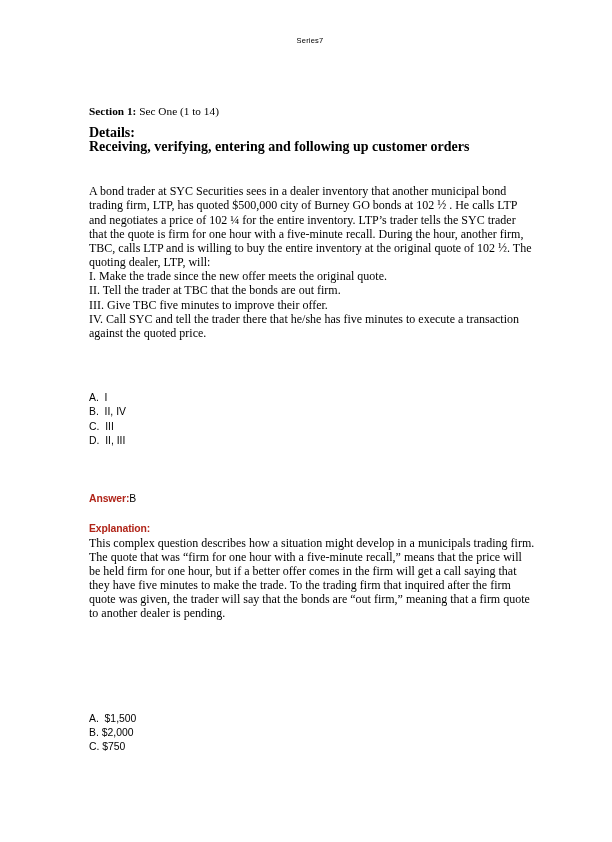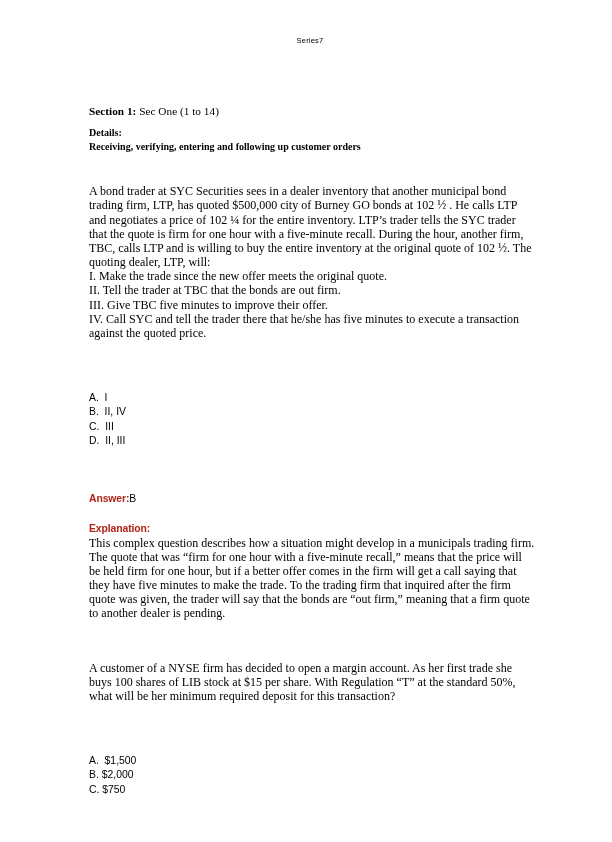--- a/index.html
+++ b/index.html
@@ -55,21 +55,21 @@
   }
   .section-head .lbl {
     font-weight: bold;
   }
   .section-head .val {
     font-weight: normal;
   }
   .details-label,
   .details-text {
     font-weight: bold;
-    font-size: 10px;
+    font-size: 14px;
     line-height: 14.1px;
   }
 
   
   .marker {
     font-family: "Liberation Sans", "DejaVu Sans", sans-serif;
     font-weight: bold;
     font-size: 10.4px;
     color: #B02418;
     letter-spacing: -0.1px;
@@ -143,21 +143,20 @@
 
     <div class="q-line"><span class="marker">Answer:</span><span class="answer-letter">B</span></div>
 
     <div class="gap-sm"></div>
 
     <div class="q-line"><span class="marker">Explanation:</span></div>
     <div class="body-text">This complex question describes how a situation might develop in a municipals trading firm. The quote that was “firm for one hour with a five-minute recall,” means that the price will be held firm for one hour, but if a better offer comes in the firm will get a call saying that they have five minutes to make the trade. To the trading firm that inquired after the firm quote was given, the trader will say that the bonds are “out firm,” meaning that a firm quote to another dealer is pending.</div>
 
     <div class="gap-xl"></div>
 
-    <div class="body-text">A customer of a NYSE firm has decided to open a margin account. As her first trade she buys 100 shares of LIB stock at $15 per share. With Regulation “T” at the standard 50%, what will be her minimum required deposit for this transaction?</div>
 
     <div class="gap-md"></div>
 
     <div class="choices">A.  $1,500
 B. $2,000
 C. $750</div>
 
   </div>
 </div>
 

